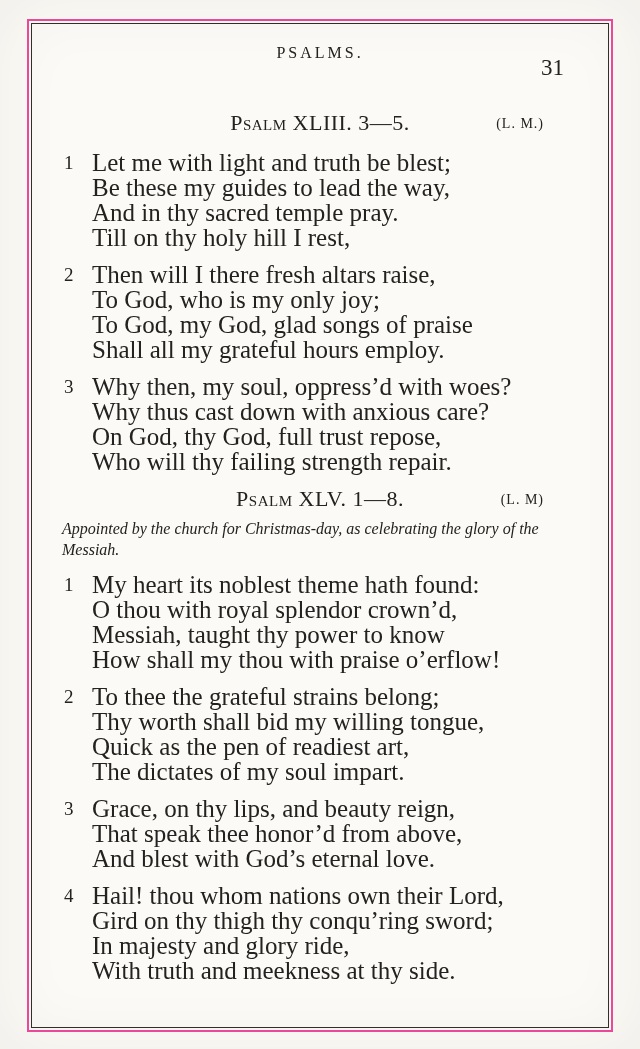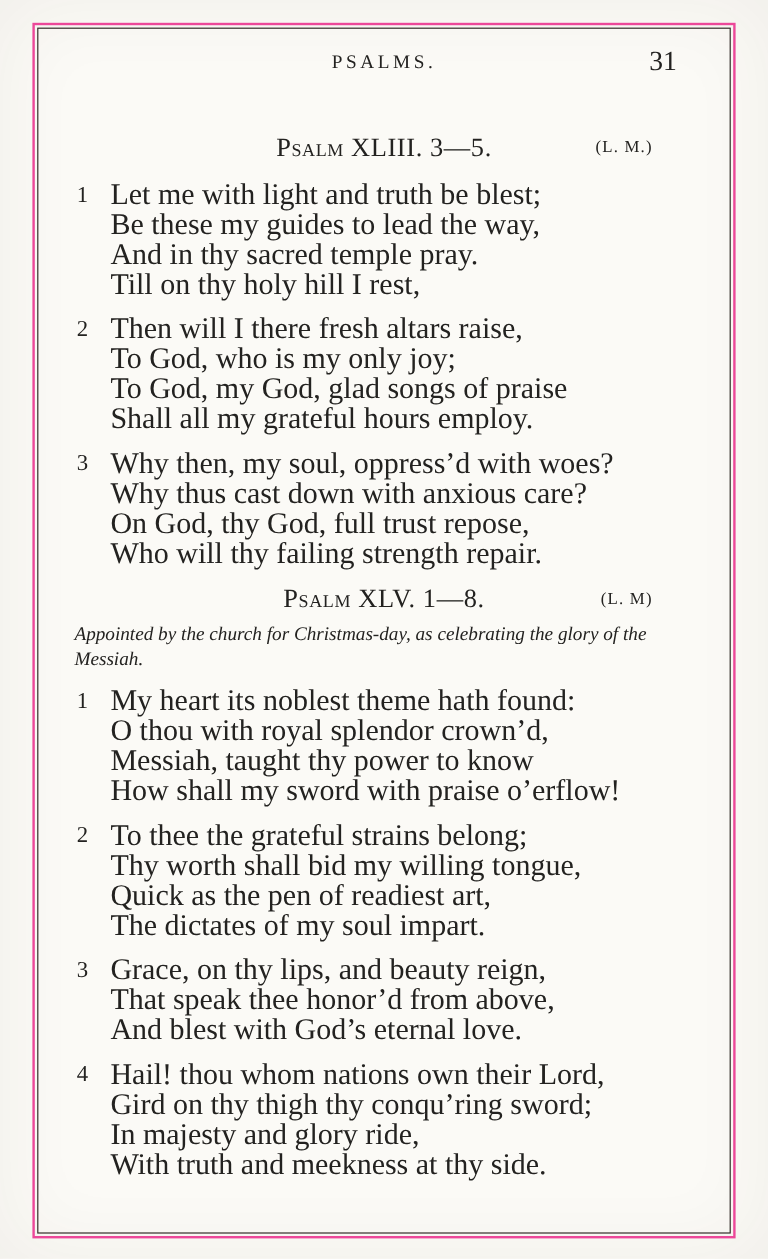--- a/index.html
+++ b/index.html
@@ -38,21 +38,21 @@
     text-align: center;
   }
   .running-title {
     font-size: 16px;
     letter-spacing: 3px;
     display: inline-block;
     padding-top: 6px;
   }
   .page-number {
     position: absolute;
-    right: 14px; top: 0;
+    right: 14px; top: 17px;
     font-size: 23px;
   }
   .psalm-heading-row {
     position: relative;
     text-align: center;
     margin-top: 40px;
     margin-bottom: 12px;
     height: 28px;
   }
   .psalm-heading-row.second { margin-top: 8px; margin-bottom: 2px; }
@@ -147,21 +147,21 @@
         </div>
 
         <div class="psalm-note">Appointed by the church for Christmas-day, as celebrating the glory of the Messiah.</div>
 
         <div class="verse">
           <span class="vnum">1</span>
           <div class="vlines">
             <div class="vline">My heart its noblest theme hath found:</div>
             <div class="vline">O thou with royal splendor crown’d,</div>
             <div class="vline">Messiah, taught thy power to know</div>
-            <div class="vline">How shall my sword with praise o’erflow!</div>
+            <div class="vline">How shall my thou with praise o’erflow!</div>
           </div>
         </div>
 
         <div class="verse">
           <span class="vnum">2</span>
           <div class="vlines">
             <div class="vline">To thee the grateful strains belong;</div>
             <div class="vline">Thy worth shall bid my willing tongue,</div>
             <div class="vline">Quick as the pen of readiest art,</div>
             <div class="vline">The dictates of my soul impart.</div>

